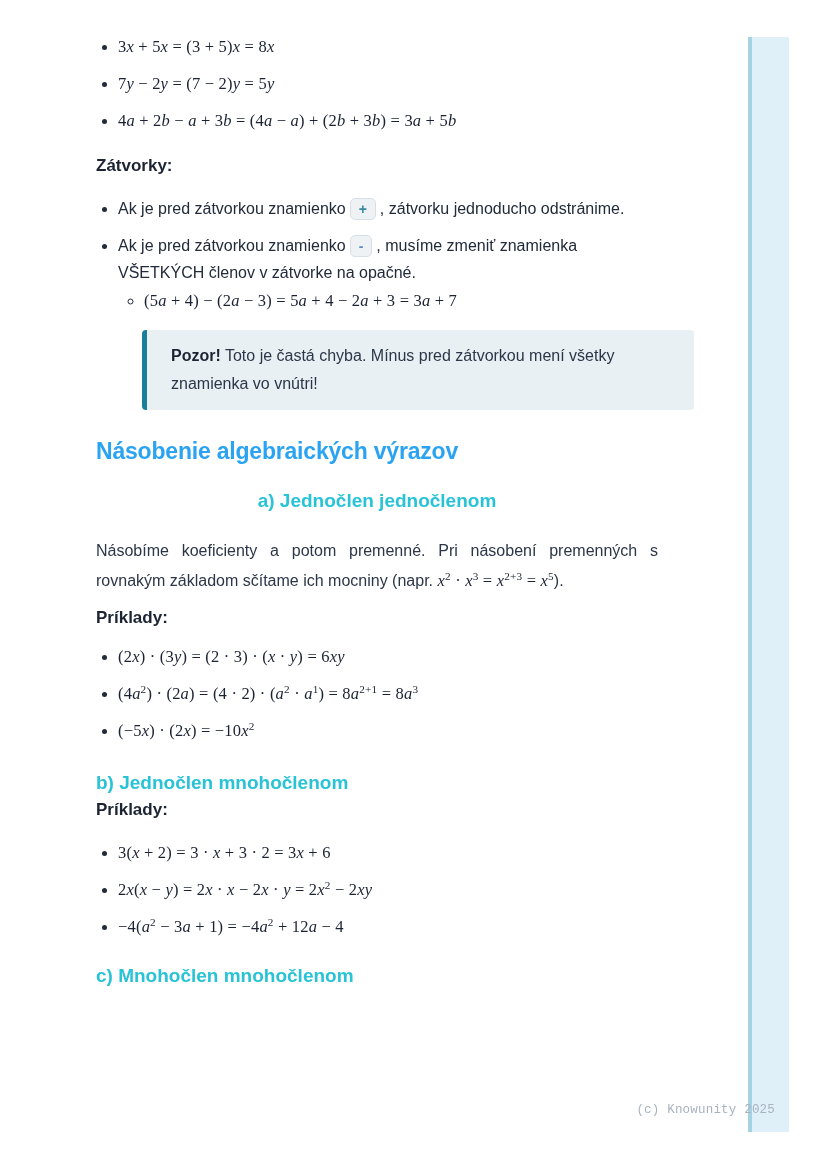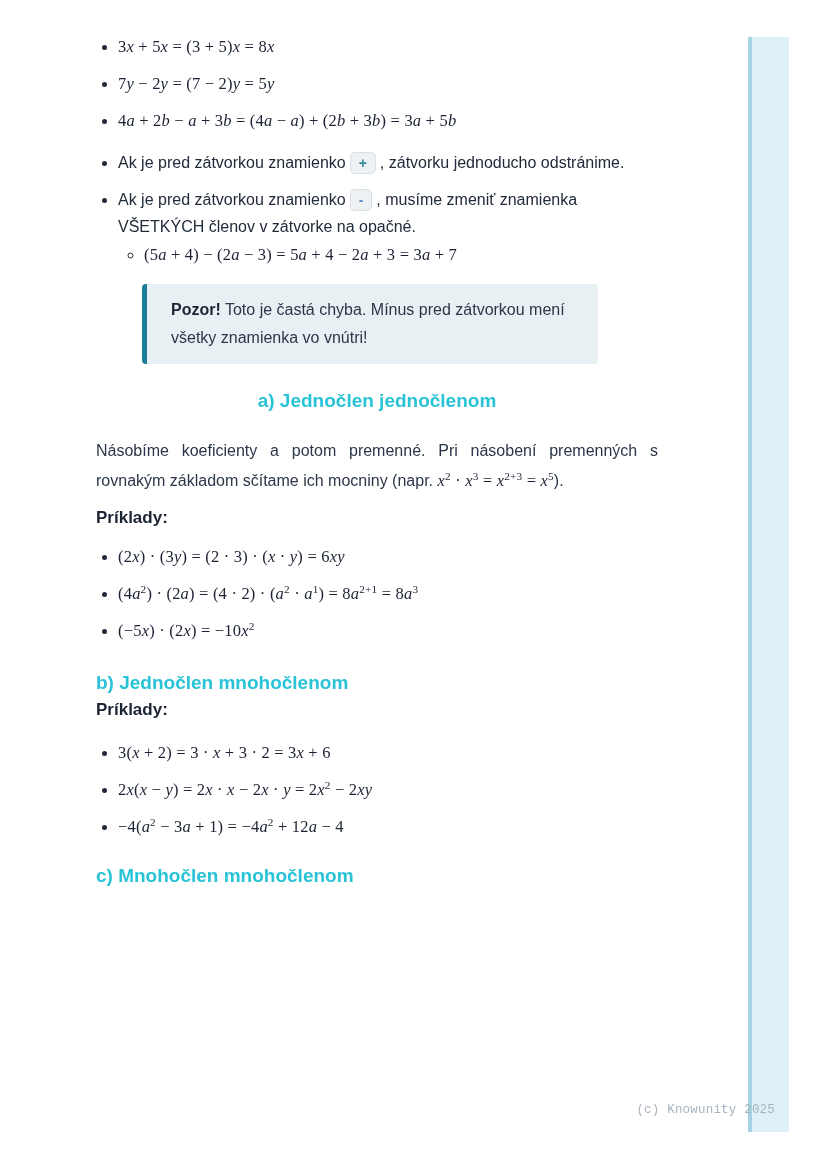--- a/index.html
+++ b/index.html
@@ -38,21 +38,21 @@
   
   .badge {
     display:inline-block; background:#eef2f5; border:1px solid #d8e0e7;
     border-radius:5px; padding:0 8px; line-height:20px; font-size:14px;
     font-weight:bold; margin:0 4px; vertical-align:baseline;
   }
   .badge.plus { color:#35899f; }
   .badge.minus { color:#5c88c9; }
   
   .callout {
-    margin:16px 0 0 46px; width:456px;
+    margin:16px 0 0 46px; width:552px;
     background:#e9f0f4; border-left:5px solid #1a7d99; border-radius:4px;
     padding:12px 24px; font-size:16px; line-height:28px; color:#2b3648;
   }
   .callout b { color:#1c2434; }
   
   h2.section-heading {
     margin:28px 0 0 0; font-size:23px; line-height:26px;
     color:#2aa3f2; letter-spacing:-0.2px;
   }
   h3.sub-heading {
@@ -87,37 +87,39 @@
 <body>
 
 <div class="content">
 
   <ul class="top-list">
     <li><span class="math">3<i>x</i> + 5<i>x</i> = (3 + 5)<i>x</i> = 8<i>x</i></span></li>
     <li><span class="math">7<i>y</i> − 2<i>y</i> = (7 − 2)<i>y</i> = 5<i>y</i></span></li>
     <li><span class="math">4<i>a</i> + 2<i>b</i> − <i>a</i> + 3<i>b</i> = (4<i>a</i> − <i>a</i>) + (2<i>b</i> + 3<i>b</i>) = 3<i>a</i> + 5<i>b</i></span></li>
   </ul>
 
+  <div class="mini-heading">Zátvorky:</div>
 
   <ul class="zatv-list">
     <li>
       <span>Ak je pred zátvorkou znamienko</span><span class="badge plus">+</span><span>, zátvorku jednoducho odstránime.</span>
     </li>
     <li>
       <span>Ak je pred zátvorkou znamienko</span><span class="badge minus">-</span><span>, musíme zmeniť znamienka VŠETKÝCH členov v zátvorke na opačné.</span>
       <ul>
         <li><span class="math">(5<i>a</i> + 4) − (2<i>a</i> − 3) = 5<i>a</i> + 4 − 2<i>a</i> + 3 = 3<i>a</i> + 7</span></li>
       </ul>
     </li>
   </ul>
 
   <div class="callout">
     <b>Pozor!</b><span> Toto je častá chyba. Mínus pred zátvorkou mení všetky znamienka vo vnútri!</span>
   </div>
 
+  <h2 class="section-heading">Násobenie algebraických výrazov</h2>
 
   <h3 class="sub-heading sub-a">a) Jednočlen jednočlenom</h3>
 
   <p class="para">
     <span>Násobíme koeficienty a potom premenné. Pri násobení premenných s rovnakým základom sčítame ich mocniny (napr. </span><span class="math"><i>x</i><sup>2</sup> · <i>x</i><sup>3</sup> = <i>x</i><sup>2+3</sup> = <i>x</i><sup>5</sup></span><span>).</span>
   </p>
 
   <div class="mini-heading ex-a">Príklady:</div>
 
   <ul class="ex-list">

